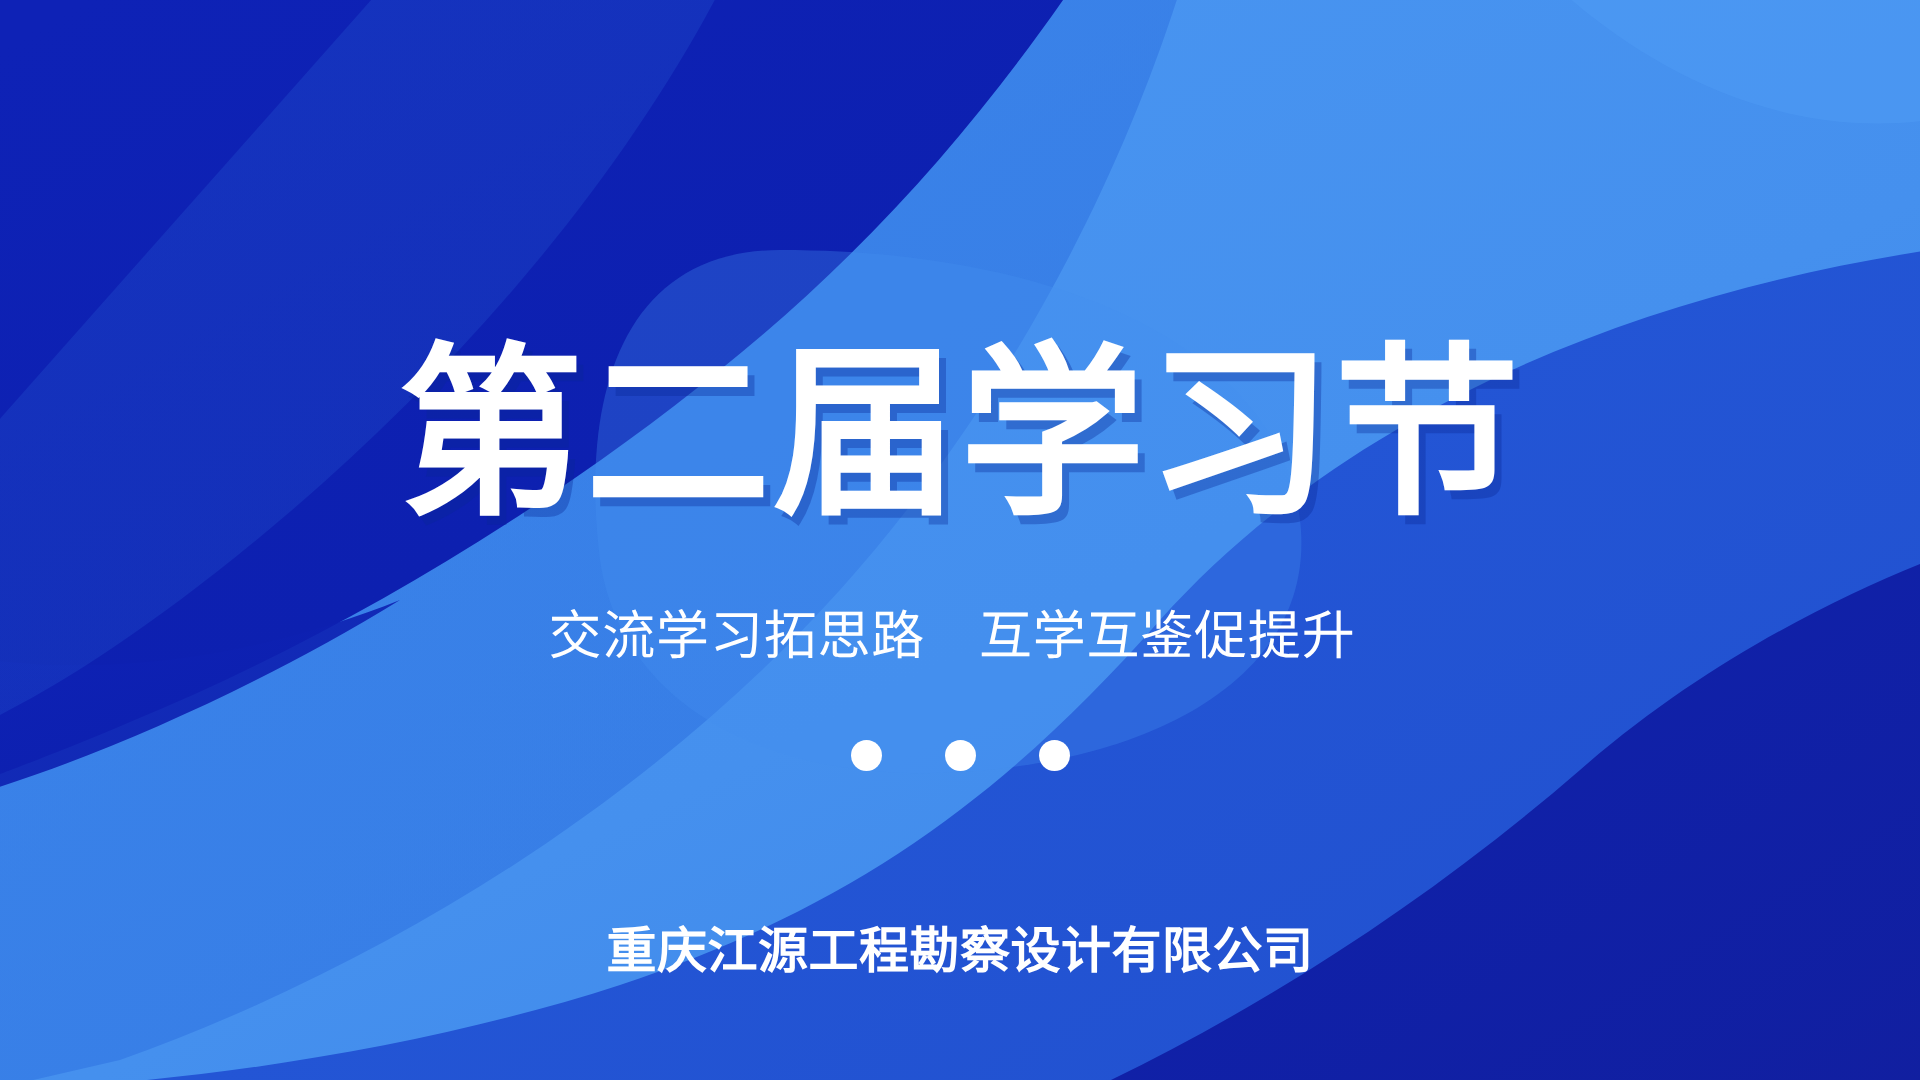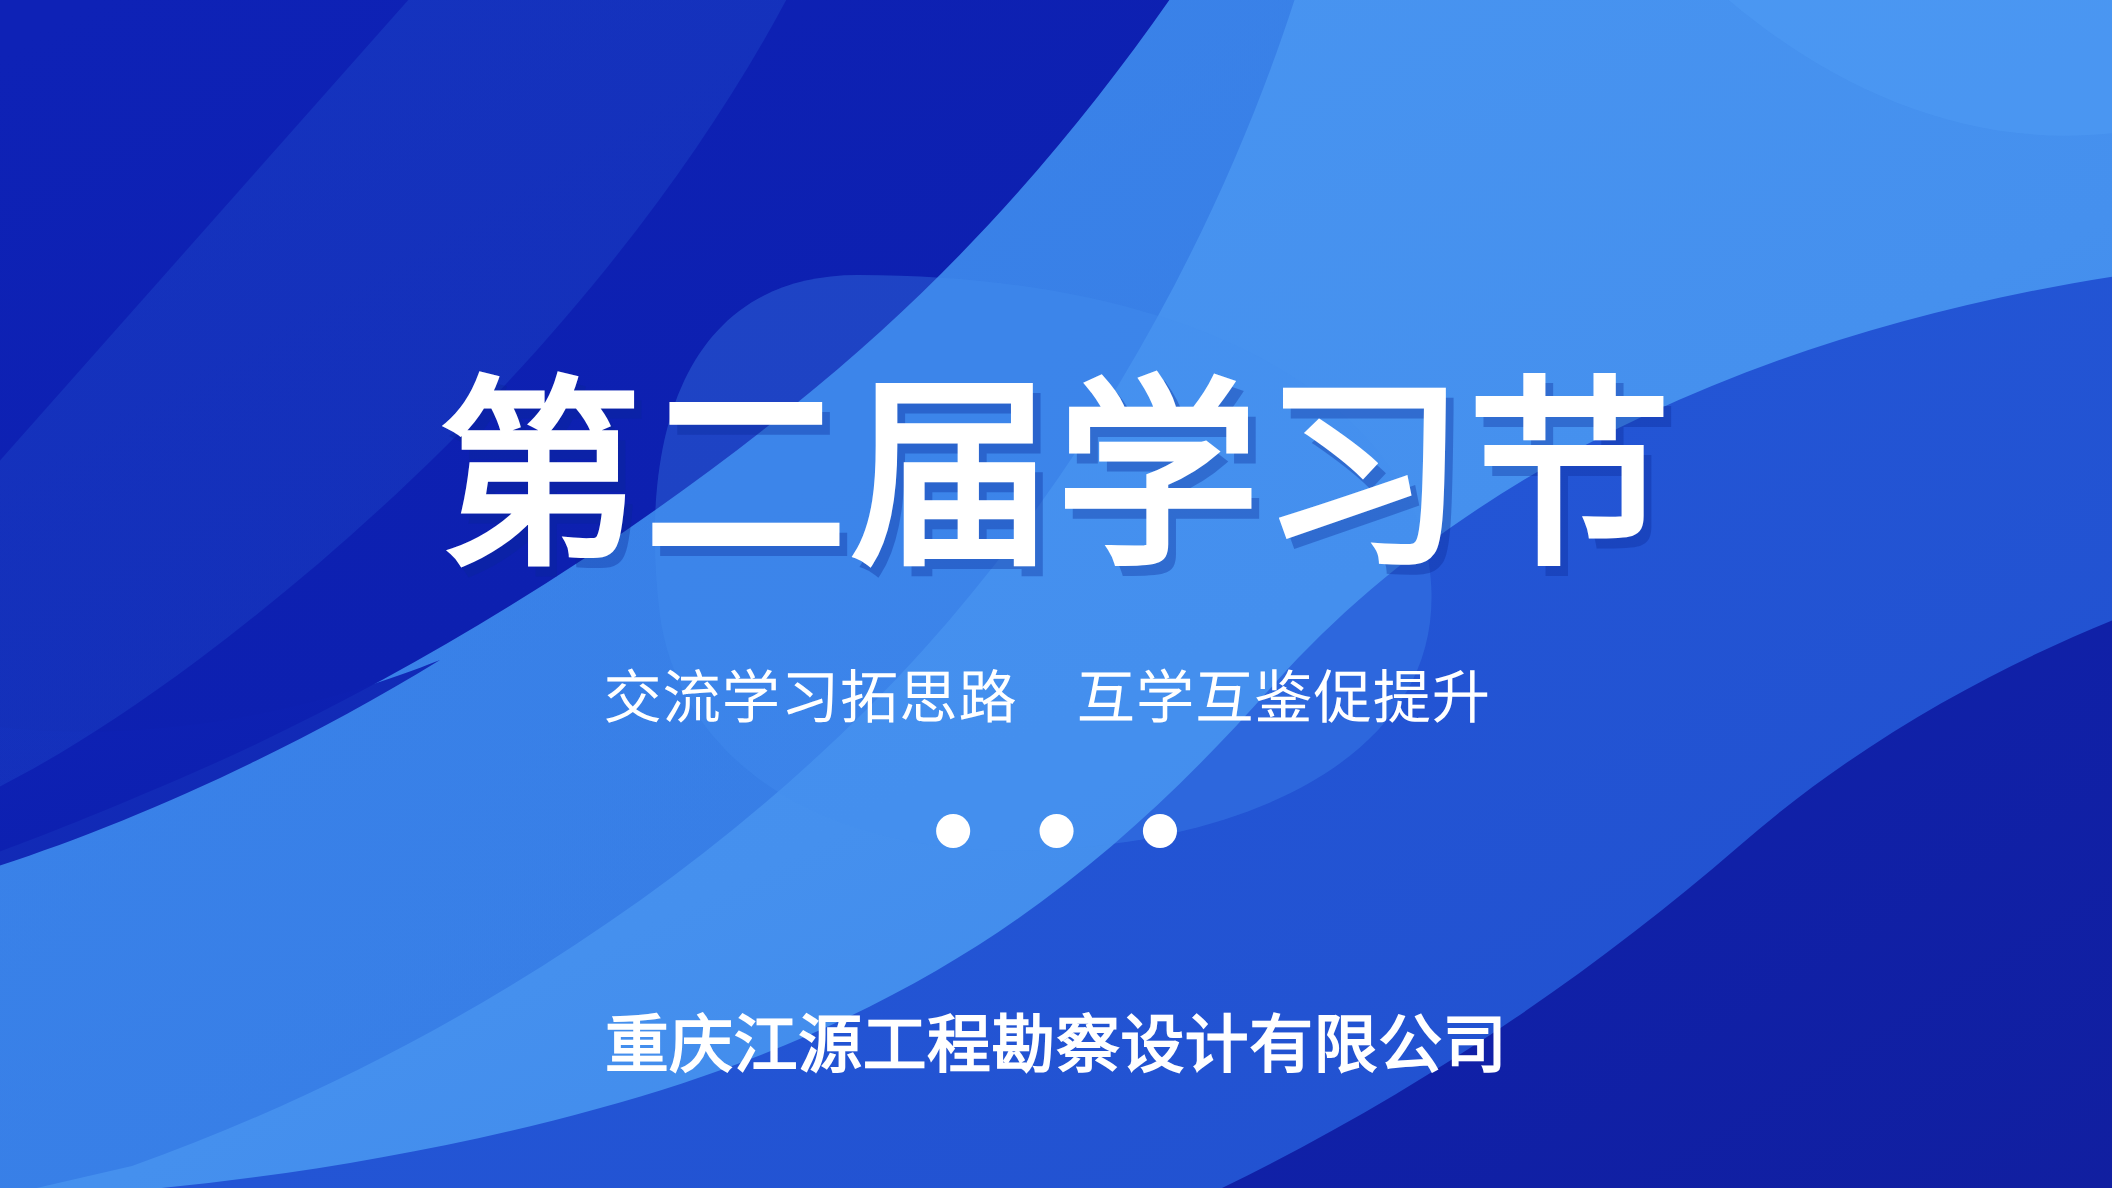--- a/index.html
+++ b/index.html
@@ -90,26 +90,26 @@
     background: #ffffff;
   }
 
   .company {
     position: absolute;
     top: 921px;
     left: 0;
     right: 0;
     text-align: center;
     color: #ffffff;
-    font-size: 58px;
+    font-size: 50px;
     line-height: 1.2;
     font-weight: bold;
     letter-spacing: 0.01em;
     white-space: nowrap;
-    font-family: Liberation Mono, monospace;
+    font-family: Liberation Sans, sans-serif;
   }
 </style>
 </head>
 <body>
 
 <div class="poster">
 
   <svg class="bg-layer" viewBox="0 0 1920 1080" preserveAspectRatio="none" xmlns="http://www.w3.org/2000/svg">
     <defs>
       <linearGradient id="gBase" x1="0" y1="0" x2="1" y2="1">

